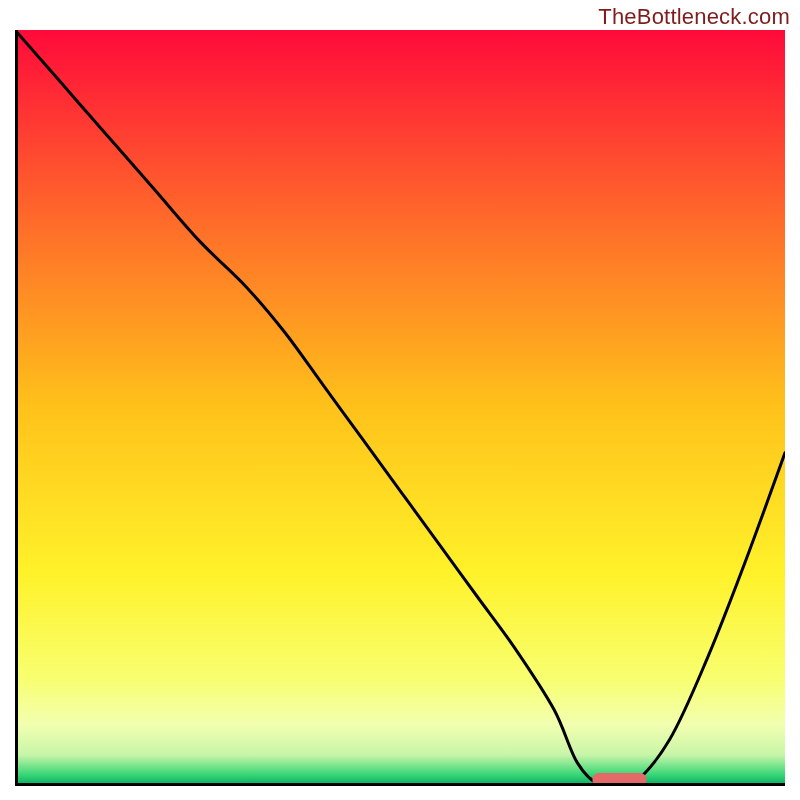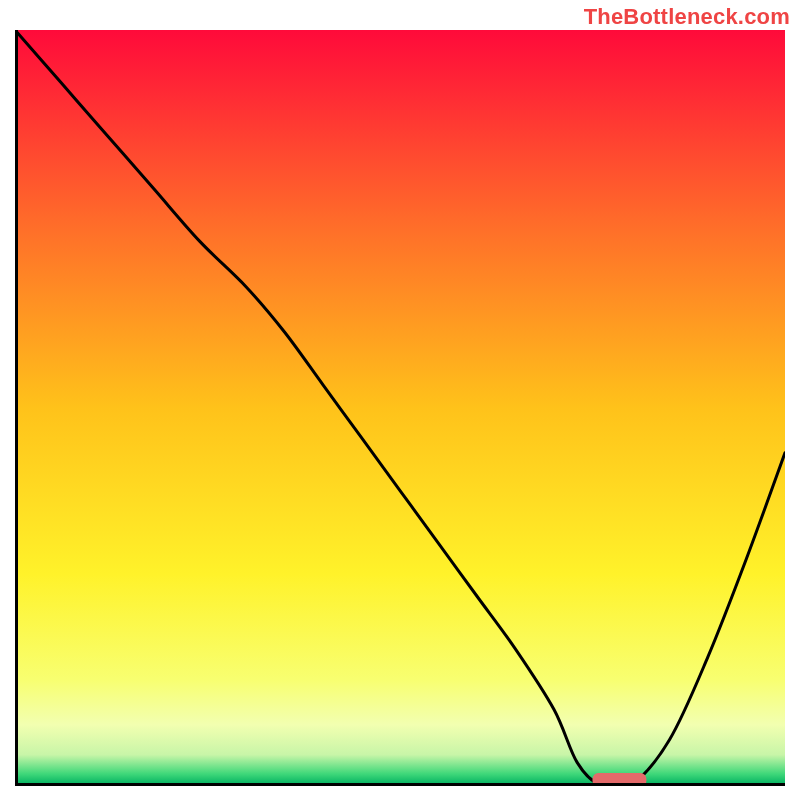--- a/index.html
+++ b/index.html
@@ -14,22 +14,22 @@
     width: 800px;
     height: 800px;
     background: #ffffff;
   }
   .watermark {
     position: absolute;
     top: 4px;
     right: 10px;
     font-family: Arial, Helvetica, sans-serif;
     font-size: 22px;
-    font-weight: 700;
-    color: #ef4444;
+    font-weight: 400;
+    color: #7f1d1d;
     letter-spacing: 0.2px;
     z-index: 5;
   }
   .plot-area {
     position: absolute;
     left: 15px;
     top: 30px;
     width: 770px;
     height: 755px;
     overflow: hidden;

